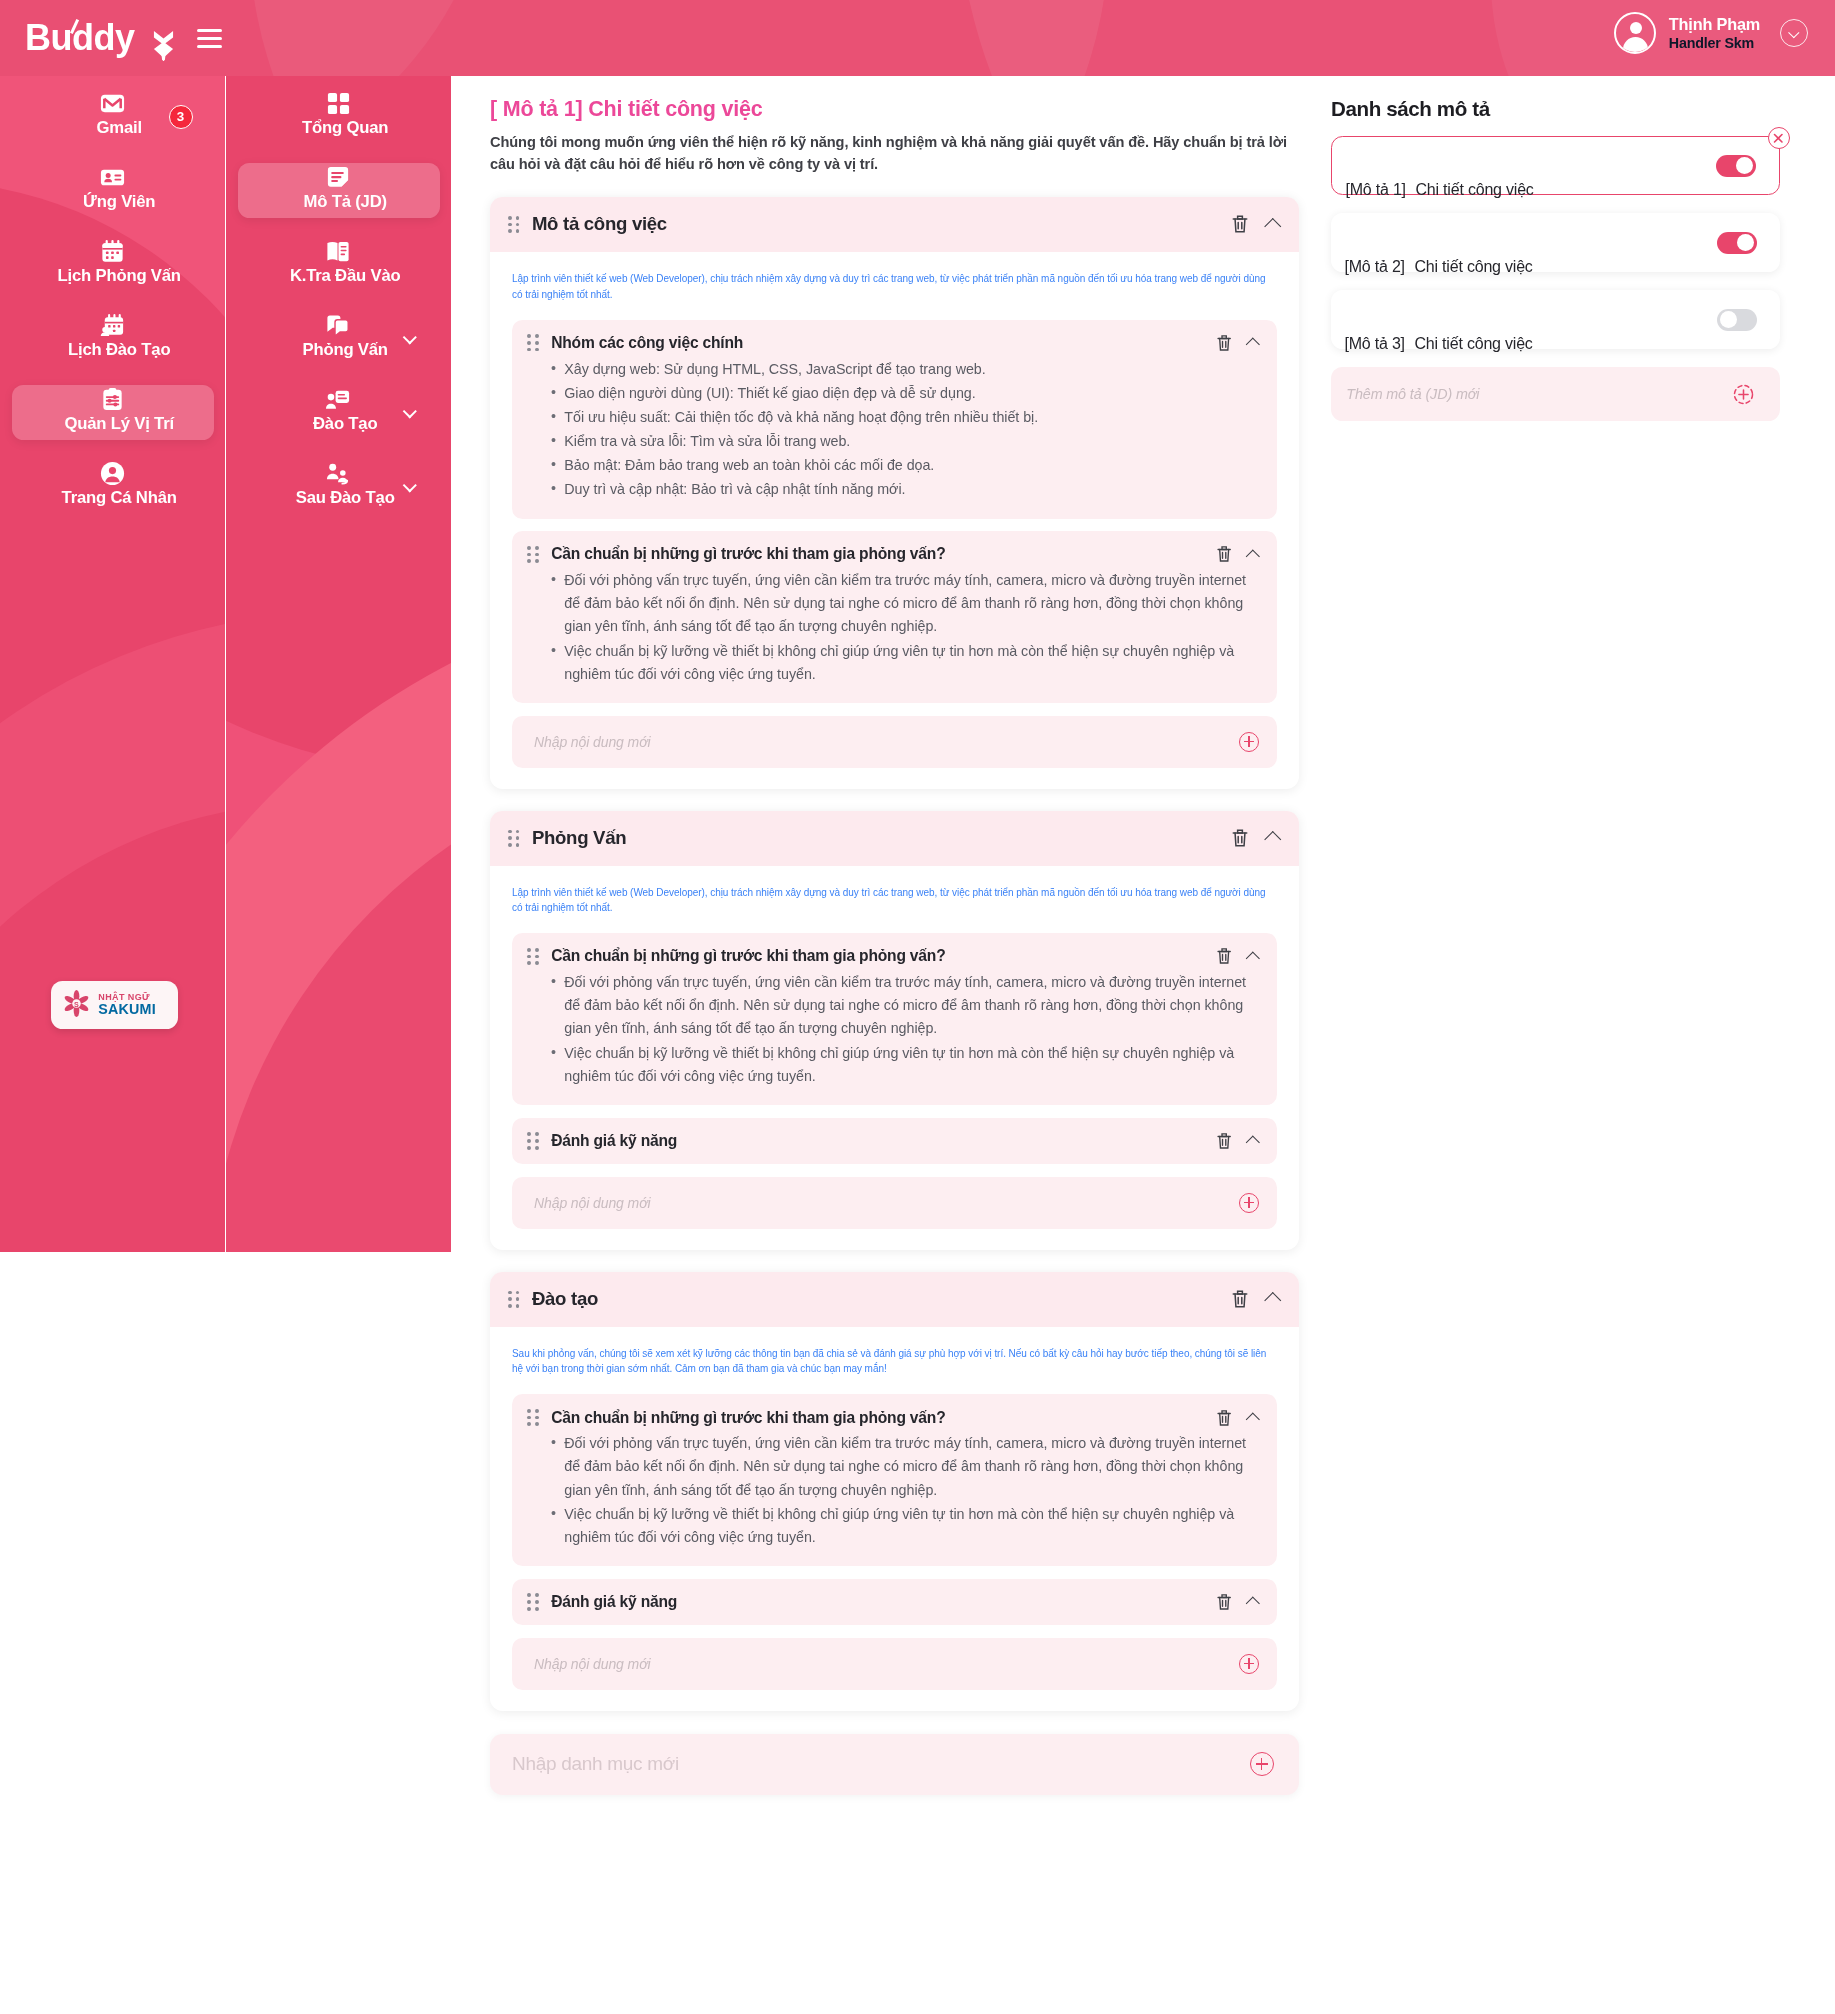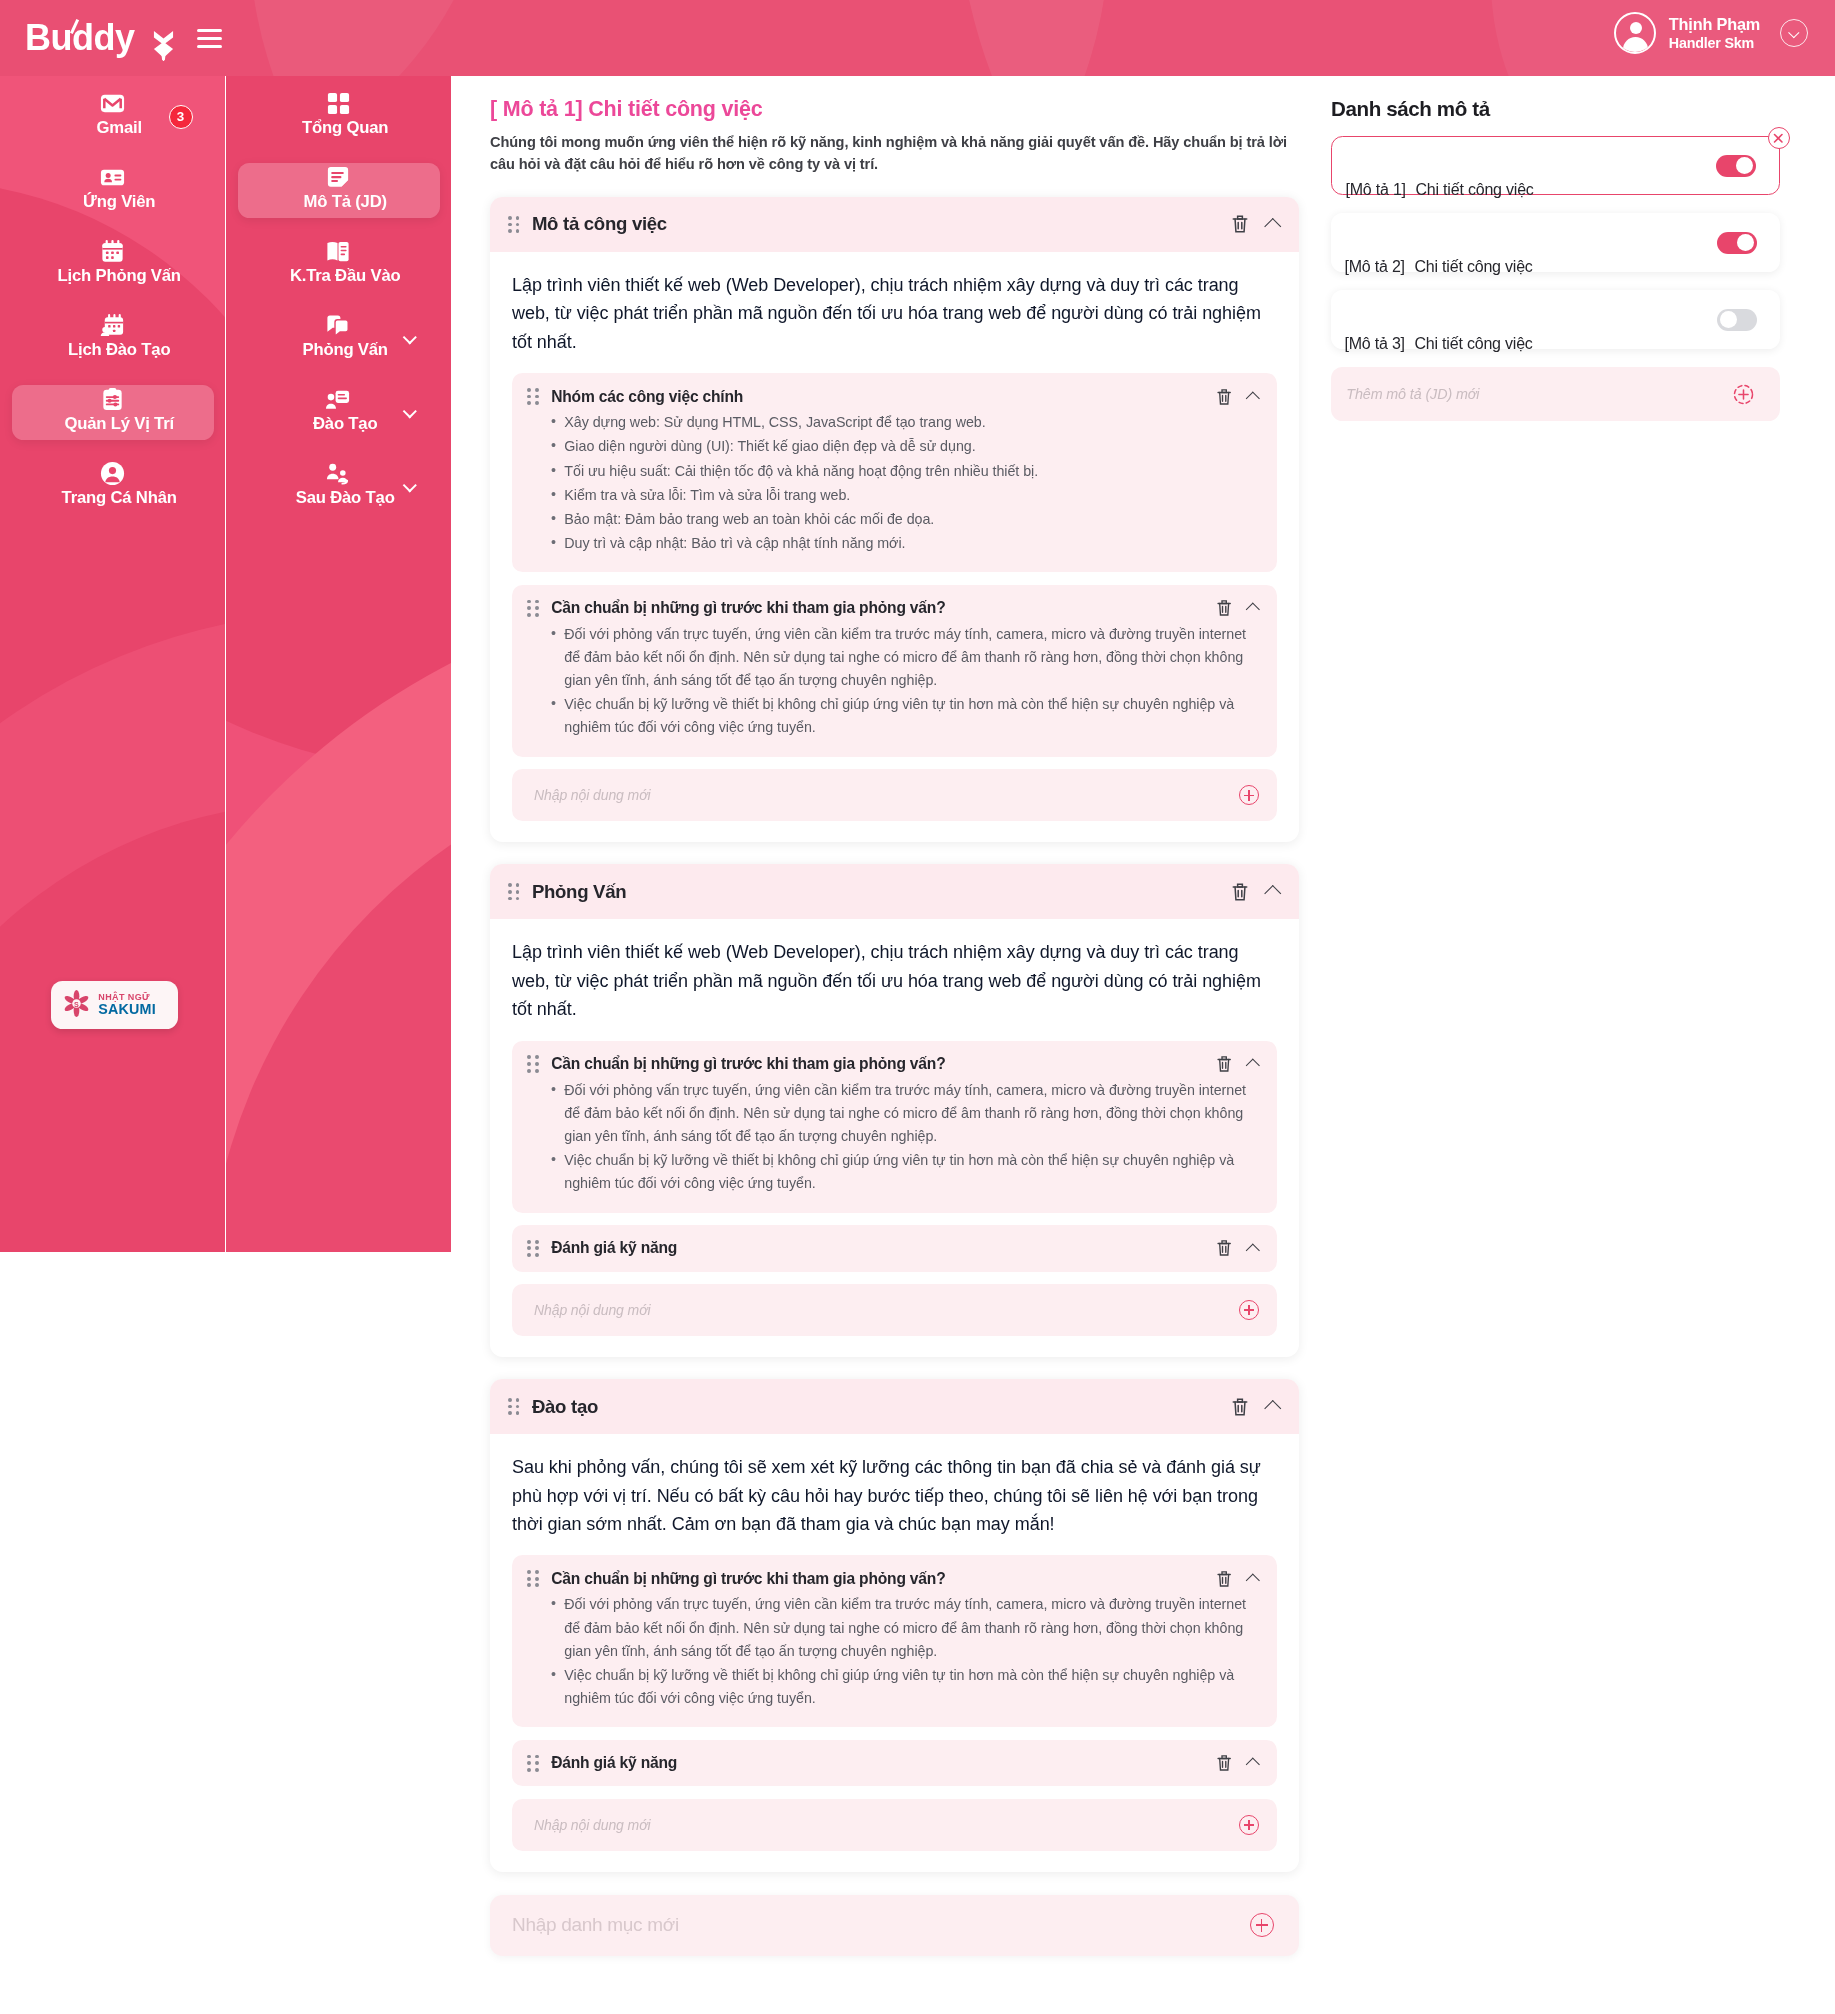--- a/index.html
+++ b/index.html
@@ -75,21 +75,21 @@
   .avatar::before {
     content:""; position:absolute; width:12.4px; height:12.4px;
     border-radius:50%; background:#fff; top:7.6px; left:13.4px;
   }
   .avatar::after {
     content:""; position:absolute; width:25px; height:16.3px;
     border-radius:12.4px 12.4px 0 0; background:#fff; bottom:-1px; left:6.7px;
   }
   .user-names { line-height: 1.25; }
   .user-name { font-size: 16.3px; font-weight: 700; color: #fff; letter-spacing:-0.2px;}
-  .user-role { font-size: 14.3px; font-weight: 700; color: #ffffff; letter-spacing:-0.2px;}
+  .user-role { font-size: 14.3px; font-weight: 700; color: #0f172a; letter-spacing:-0.2px;}
   .chev-circle {
     width: 28px; height: 28px; border-radius: 50%;
     border: 1.5px solid rgba(255,255,255,.85);
     display: flex; align-items: center; justify-content: center;
     margin-left: 7.6px; cursor: pointer; flex:none;
   }
   .chev-circle i {
     display:block; width: 7.6px; height: 7.6px;
     border-right: 1.7px solid #fff; border-bottom: 1.7px solid #fff;
     transform: rotate(45deg) translate(-1px,-1px);
@@ -213,21 +213,21 @@
   }
   .head-actions { margin-left: auto; display:flex; align-items:center; gap: 18px; }
   .icon-btn { cursor:pointer; display:flex; align-items:center; justify-content:center; }
   .caret-up {
     width: 11.5px; height: 11.5px;
     border-left: 1.9px solid #3f4046; border-top: 1.9px solid #3f4046;
     transform: rotate(45deg) translate(1px,1px);
   }
   .card-body { padding: 19px 22px 21px 22px; }
   .body-para {
-    font-size: 18px; color: #0f172a; line-height: 1.58;
+    font-size: 10px; color: #3b82f6; line-height: 1.58;
     letter-spacing: -0.05px; margin-bottom: 17px;
   }
 
   .sub {
     background: #fdeef1;
     border-radius: 10.5px;
     margin-bottom: 12.4px;
     padding: 14.3px 19px 16.3px 15.3px;
   }
   .sub-head { display:flex; align-items:center; }

